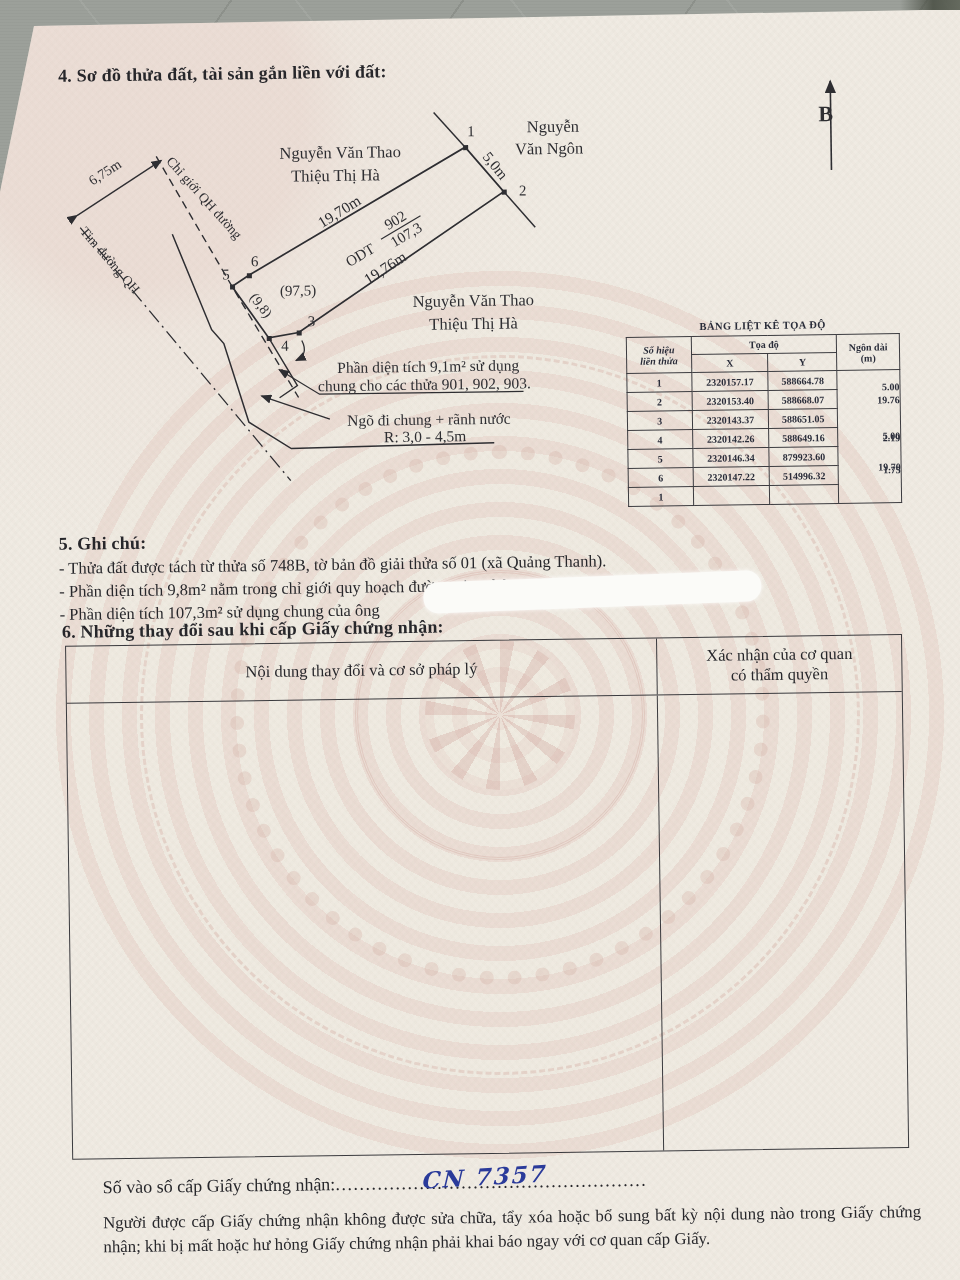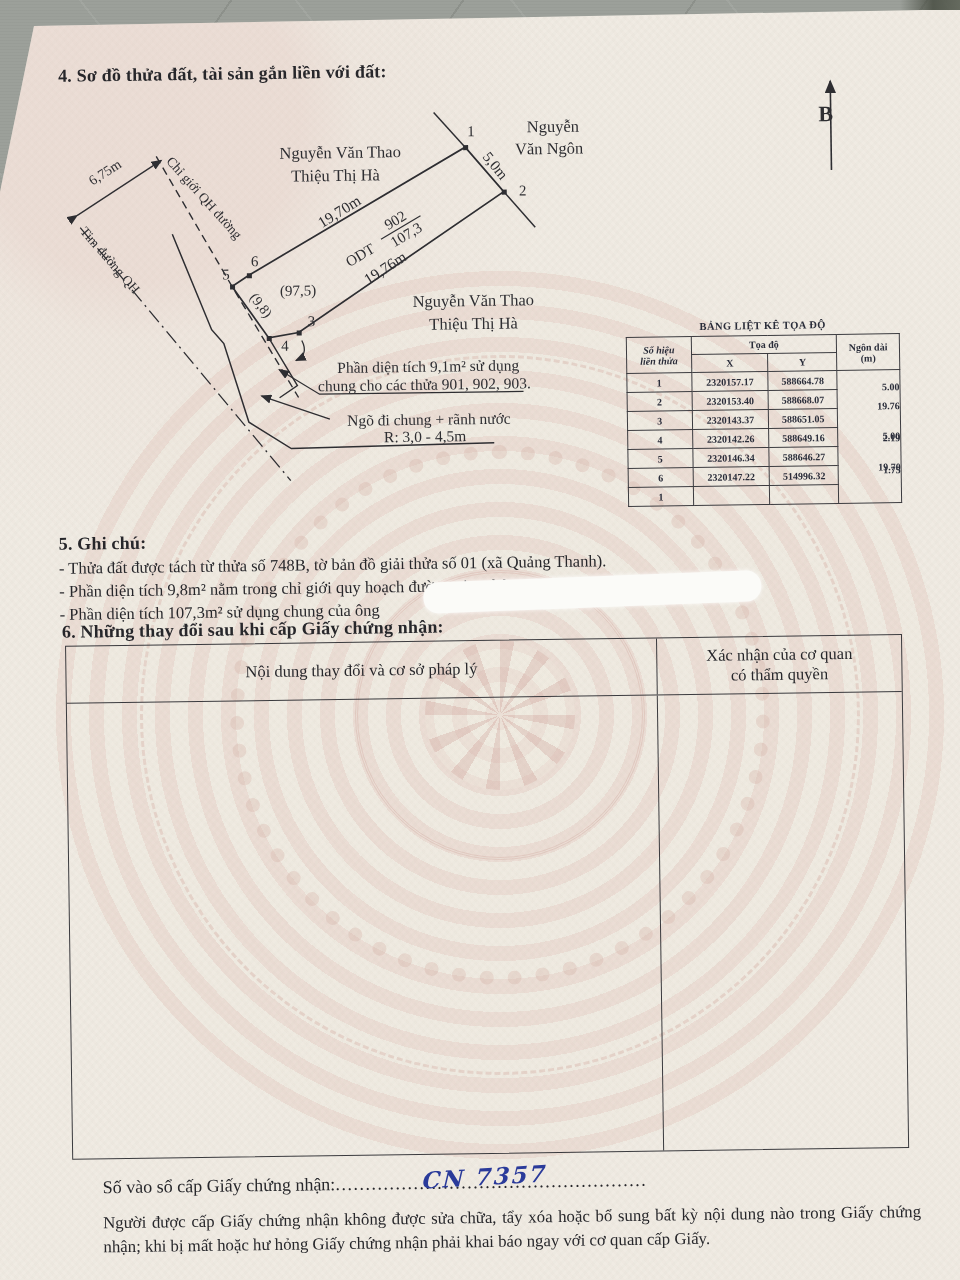--- a/index.html
+++ b/index.html
@@ -181,21 +181,21 @@
         <tr>
           <td style="width:76px;">X</td>
           <td style="width:68px;">Y</td>
         </tr>
         <tr>
           <td style="height:18px;">1</td>
           <td>2320157.17</td>
           <td>588664.78</td>
           <td rowspan="7" class="lenbody">
             <span style="top:11px;">5.00</span>
-            <span style="top:30px;">19.76</span>
+            <span style="top:24px;">19.76</span>
             <span style="top:62px;">2.19</span>
             <span style="top:60px;">5.00</span>
             <span style="top:94px;">1.75</span>
             <span style="top:91px;">19.70</span>
           </td>
         </tr>
         <tr>
           <td style="height:18px;">2</td>
           <td>2320153.40</td>
           <td>588668.07</td>
@@ -206,21 +206,21 @@
           <td>588651.05</td>
         </tr>
         <tr>
           <td style="height:18px;">4</td>
           <td>2320142.26</td>
           <td>588649.16</td>
         </tr>
         <tr>
           <td style="height:18px;">5</td>
           <td>2320146.34</td>
-          <td>588646.27</td>
+          <td>879923.60</td>
         </tr>
         <tr>
           <td style="height:18px;">6</td>
           <td>2320147.22</td>
           <td>514996.32</td>
         </tr>
         <tr>
           <td style="height:18px;">1</td>
           <td></td>
           <td></td>

